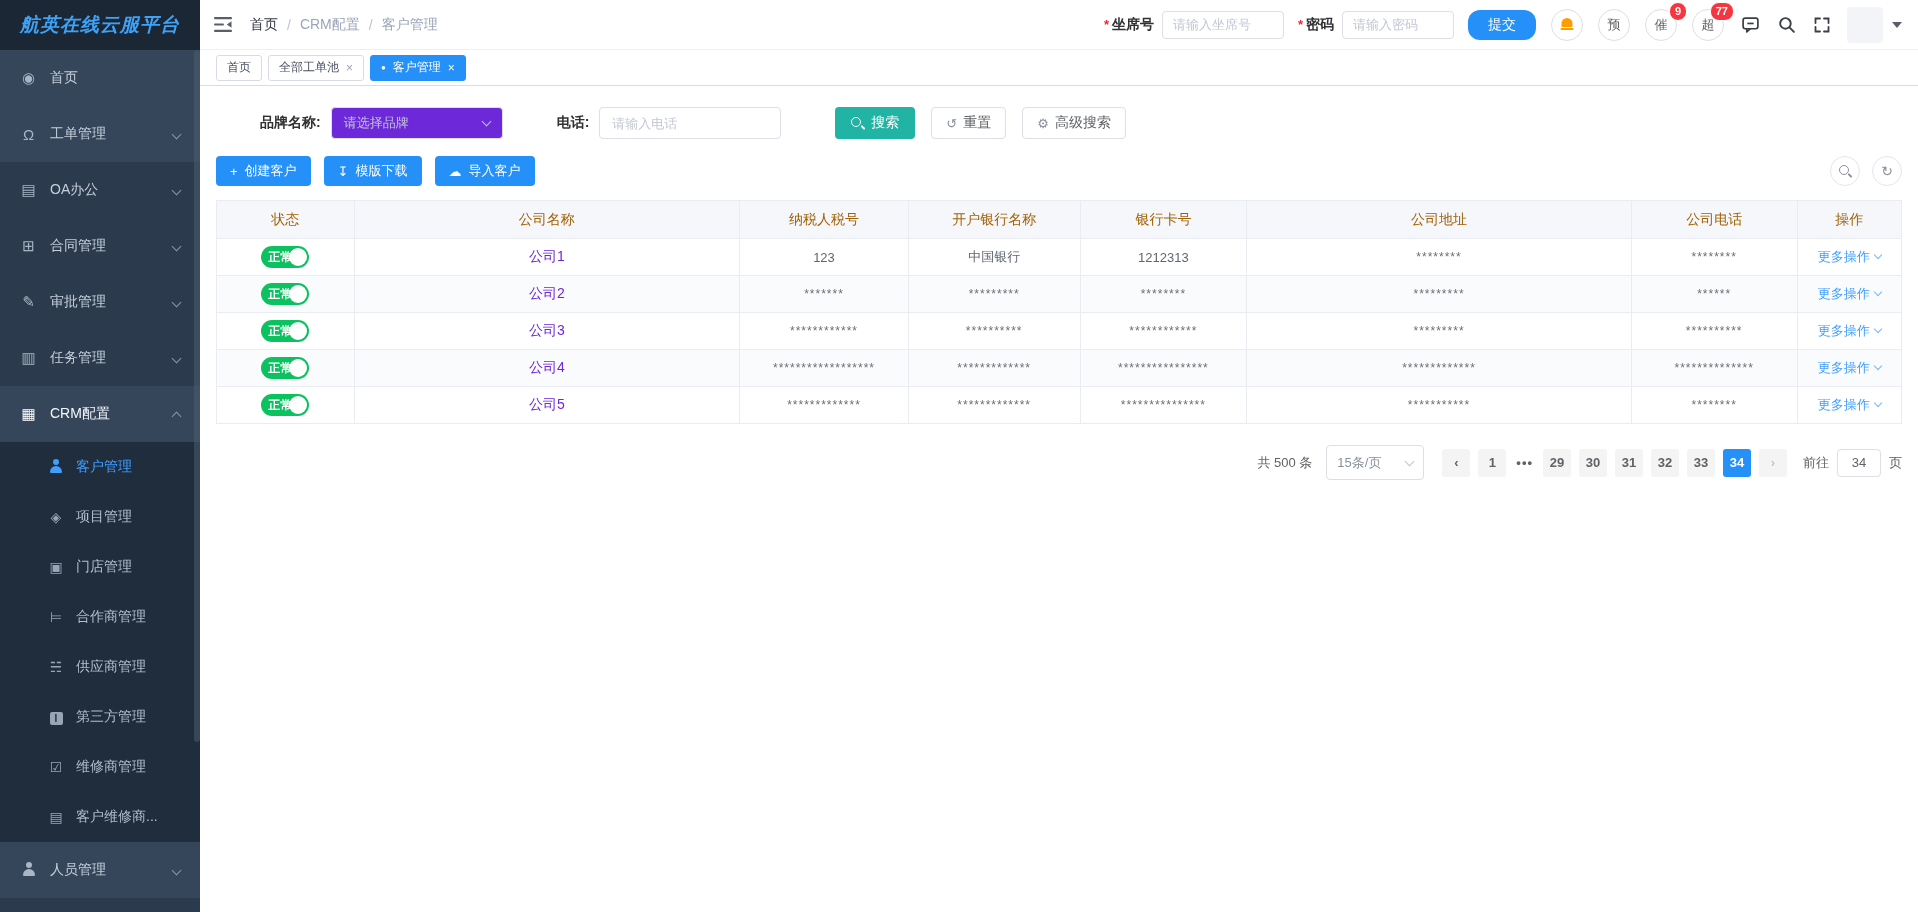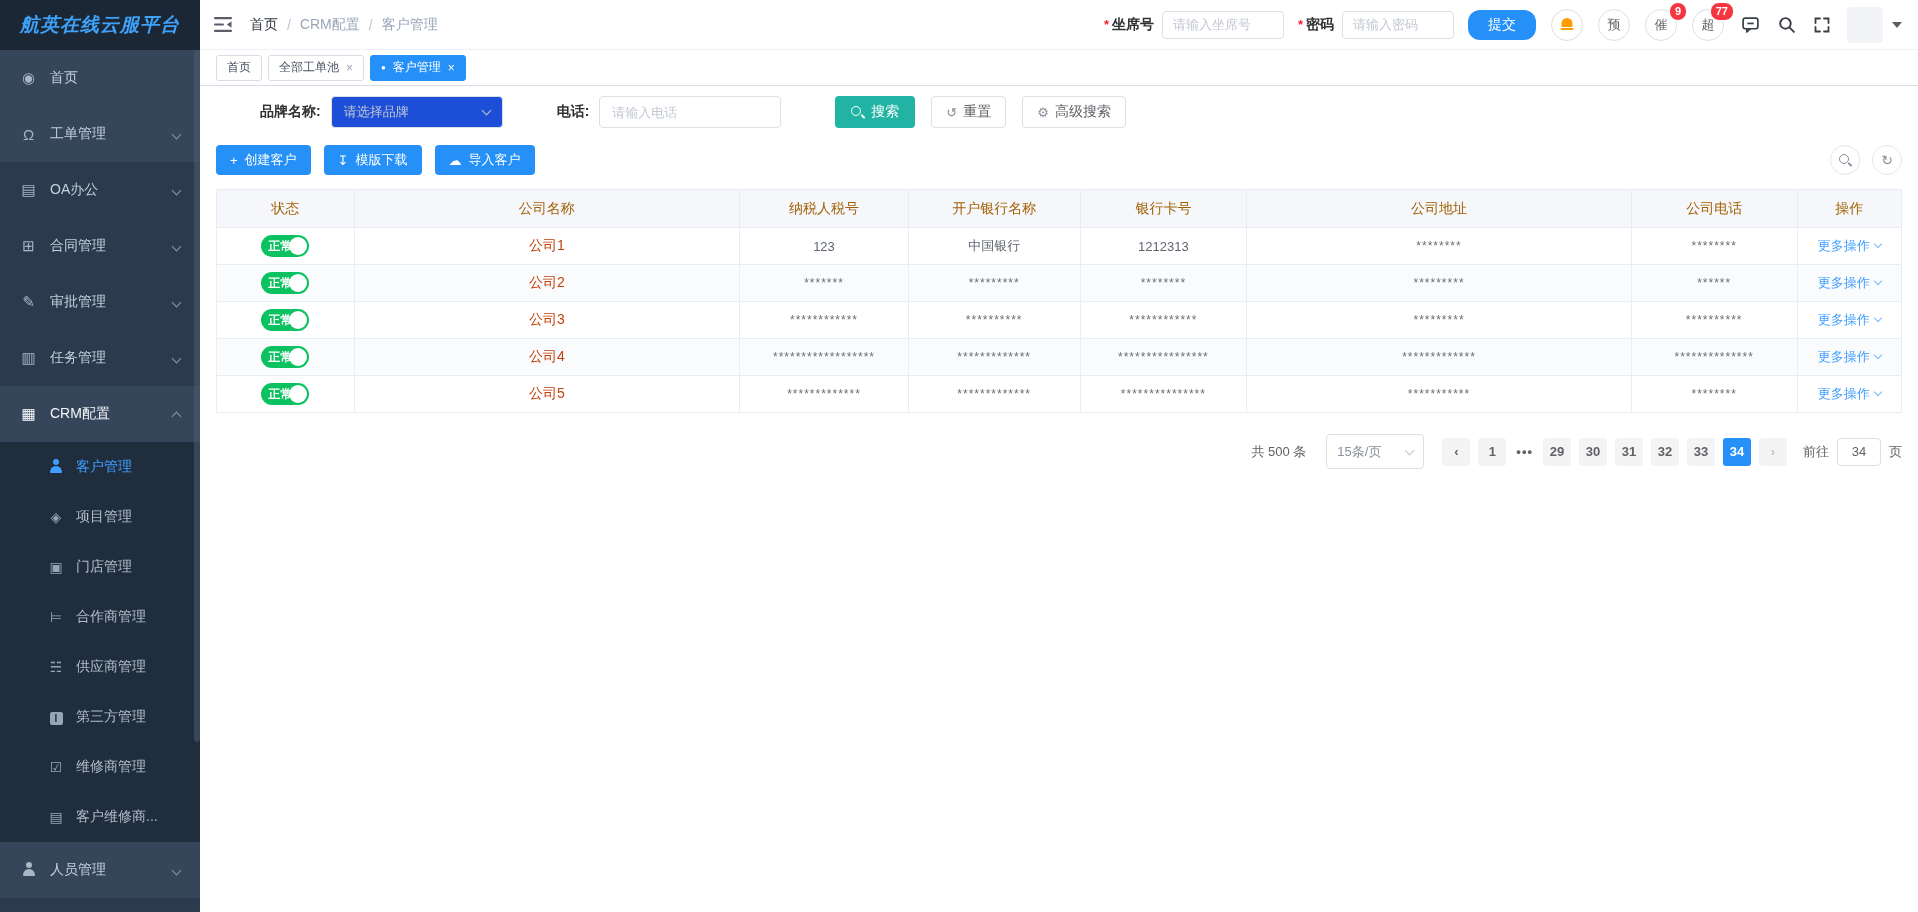--- a/index.html
+++ b/index.html
@@ -57,24 +57,24 @@
   .avatar{width:36px;height:36px;border-radius:4px;background:#f2f4f7;margin-left:16px}
   .caret{width:0;height:0;border-left:5px solid transparent;border-right:5px solid transparent;border-top:6px solid #5a5e66;margin-left:9px}
 
   .tabbar{height:36px;display:flex;align-items:center;gap:6px;padding:0 16px;border-bottom:1px solid #d8dce5;flex:0 0 36px}
   .tab{height:26px;display:flex;align-items:center;padding:0 10px;border:1px solid #d8dce5;border-radius:3px;font-size:12px;color:#495060;background:#fff;gap:7px;cursor:pointer;white-space:nowrap}
   .tab .x{font-size:12px;color:#9aa3af;line-height:1}
   .tab .dot{font-size:8px;line-height:1}
   .tab.active{background:#2590f7;border-color:#2590f7;color:#fff}
   .tab.active .x{color:#fff}
 
-  .filters{display:flex;align-items:center;margin:10px 16px 0 60px}
+  .filters{display:flex;align-items:center;margin:21px 16px 0 60px}
   .fg{display:flex;align-items:center;margin-right:54px}
   .fl{font-weight:bold;font-size:14px;color:#303133;margin-right:10px;white-space:nowrap}
-  .fsel{width:172px;height:32px;border:1px solid #dcdfe6;border-radius:4px;font-size:13px;color:#c3c8d2;display:flex;align-items:center;justify-content:space-between;padding:0 12px;background:#1d4ed8;cursor:pointer}
+  .fsel{width:172px;height:32px;border:1px solid #dcdfe6;border-radius:4px;font-size:13px;color:#c3c8d2;display:flex;align-items:center;justify-content:space-between;padding:0 12px;background:#6d28d9;cursor:pointer}
   .fsel .chev{border-color:#c0c4cc;margin-top:-3px}
   .finput{height:32px;border:1px solid #dcdfe6;border-radius:4px;font-size:13px;color:#606266;padding:0 12px;outline:none}
   .finput.co{width:190px}.finput.ph{width:182px}
   .btn-teal{height:32px;background:#21b3a3;color:#fff;border:none;border-radius:4px;padding:0 16px;font-size:14px;display:flex;align-items:center;gap:7px;cursor:pointer;white-space:nowrap}
   .btn-ghost{height:32px;background:#fff;border:1px solid #dcdfe6;border-radius:4px;color:#606266;padding:0 14px;font-size:14px;display:flex;align-items:center;gap:6px;margin-left:16px;cursor:pointer;white-space:nowrap}
   .btn-ghost .gic{font-size:13px;color:#8a919c}
   .search-glyph{position:relative;width:13px;height:13px;display:inline-block}
   .search-glyph::before{content:"";position:absolute;top:0;left:0;width:8px;height:8px;border:1.6px solid currentColor;border-radius:50%}
   .search-glyph::after{content:"";position:absolute;width:1.8px;height:5px;background:currentColor;transform:rotate(-45deg);bottom:0;right:1px;border-radius:1px}
 
@@ -84,28 +84,28 @@
   .right-tools{margin-left:auto;display:flex;gap:12px}
   .tool-circ{width:30px;height:30px;border:1px solid #e3e6eb;border-radius:50%;color:#8a919c;display:flex;align-items:center;justify-content:center;font-size:14px;background:#fff;cursor:pointer}
 
   .table-wrap{margin:14px 16px 0}
   table{width:100%;border-collapse:collapse;table-layout:fixed}
   th,td{border:1px solid #e9edf3;text-align:center;padding:0 8px;overflow:hidden;white-space:nowrap;text-overflow:ellipsis}
   th{color:#a16207;font-weight:normal;height:38px;font-size:14px;background:#f6f7fa}
   td{color:#5f6670;height:37px;font-size:13px}
   tr.even td{background:#fafbfc}
   .stars{font-size:12px;color:#6a7076;letter-spacing:1px}
-  .link{color:#c2410c;cursor:pointer;font-size:14px;text-decoration:none}
+  .link{color:#6d28d9;cursor:pointer;font-size:14px;text-decoration:none}
   .toggle{width:48px;height:22px;background:#0cc160;border-radius:11px;display:inline-flex;align-items:center;color:#fff;font-size:12px;position:relative;padding-left:7px;font-weight:bold;cursor:pointer}
   .knob{position:absolute;right:2px;top:2px;width:18px;height:18px;background:#fff;border-radius:50%}
   .more{color:#409eff;font-size:13px;display:inline-flex;align-items:center;gap:5px;cursor:pointer;white-space:nowrap}
   .chev-blue{width:6px;height:6px;border-right:1.5px solid #74b6ff;border-bottom:1.5px solid #74b6ff;transform:rotate(45deg);margin-top:-4px}
 
   .pagination{display:flex;align-items:center;justify-content:flex-end;margin:21px 16px 0;font-size:13px;color:#606266;gap:8px}
-  .ptotal{margin-right:12px}
+  .ptotal{margin-right:6px}
   .psel{width:98px;height:35px;border:1px solid #dcdfe6;border-radius:4px;display:flex;align-items:center;justify-content:space-between;padding:0 10px;color:#8a919c;margin-right:10px;cursor:pointer;background:#fff}
   .psel .chev{border-color:#c0c4cc;margin-top:-3px}
   .pbtn{min-width:28px;height:28px;background:#f4f4f5;border:none;border-radius:3px;display:flex;align-items:center;justify-content:center;color:#606266;font-weight:bold;font-size:13px;cursor:pointer;padding:0 4px}
   .pbtn.activep{background:#2590f7;color:#fff}
   .pbtn.nextd{color:#c0c4cc}
   .pellip{font-weight:bold;color:#606266;letter-spacing:1px;padding:0 2px;cursor:pointer;background:none;border:none;font-size:13px}
   .jumpwrap{display:flex;align-items:center;gap:8px;margin-left:8px}
   .jump-input{width:44px;height:28px;border:1px solid #dcdfe6;border-radius:4px;text-align:center;font-size:13px;color:#606266;outline:none}
 </style>
 </head>

